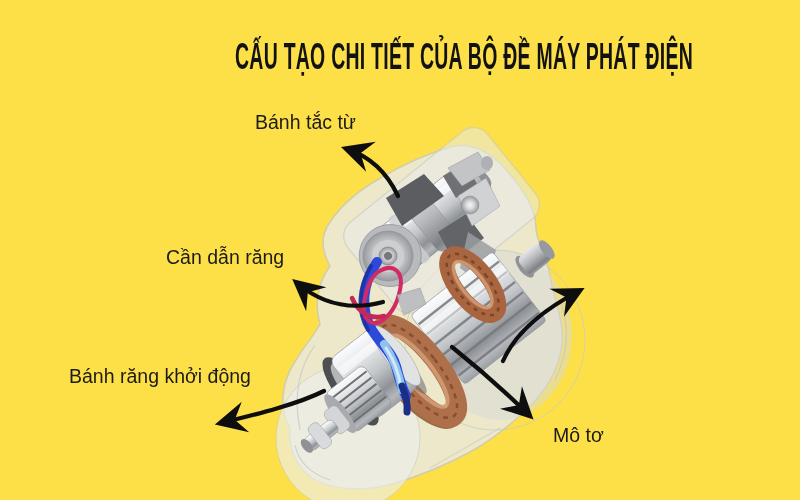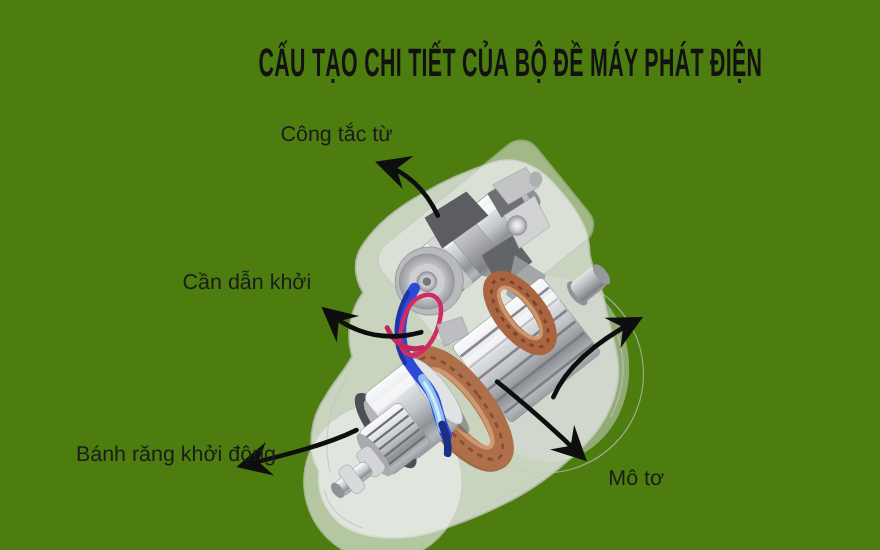--- a/index.html
+++ b/index.html
@@ -1,35 +1,35 @@
 <!DOCTYPE html>
 <html><head>
 <meta charset="utf-8">
 <style>
   html,body{margin:0;padding:0;}
   #stage{
     position:relative;width:800px;height:500px;overflow:hidden;
-    background:#4d7c0f;
+    background:#fde047;
     font-family:"Liberation Sans", sans-serif;
   }
   .title-wrap{
     position:absolute;left:40px;top:36px;width:760px;text-align:center;
   }
   .title-text{
     display:inline-block;white-space:nowrap;
     font-size:36px;font-weight:bold;color:#121212;
     transform:scaleX(0.54);transform-origin:50% 50%;
     letter-spacing:0.5px;
   }
   .callout{
     position:absolute;font-size:19.5px;color:#1b1b1b;white-space:nowrap;
   }
   #lbl-cong-tac-tu{left:255px;top:111px;}
   #lbl-can-dan-dong{left:166px;top:246px;}
-  #lbl-banh-rang{left:69px;top:402px;}
+  #lbl-banh-rang{left:69px;top:365px;}
   #lbl-vo-bo-de{left:589px;top:250px;}
   #lbl-mo-to{left:553px;top:424px;}
   svg{position:absolute;left:0;top:0;}
 </style>
 </head>
 <body>
 
 <div id="stage">
 
   <svg width="800" height="500" viewBox="0 0 800 500" aria-hidden="true">
@@ -166,17 +166,17 @@
       <path d="M324,391 C298,404 258,414 221,423" marker-end="url(#ah)"></path>
       <path d="M503,361 Q520,322 579,291" marker-end="url(#ah)"></path>
       <path d="M452,347 Q492,379 529,415" marker-end="url(#ah)"></path>
     </g>
   </svg>
 
   <div class="title-wrap">
     <span class="title-text">CẤU TẠO CHI TIẾT CỦA BỘ ĐỀ MÁY PHÁT ĐIỆN</span>
   </div>
 
-  <div class="callout" id="lbl-cong-tac-tu">Công tắc từ</div>
-  <div class="callout" id="lbl-can-dan-dong">Cần dẫn khởi</div>
+  <div class="callout" id="lbl-cong-tac-tu">Bánh tắc từ</div>
+  <div class="callout" id="lbl-can-dan-dong">Cần dẫn răng</div>
   <div class="callout" id="lbl-banh-rang">Bánh răng khởi động</div>
   <div class="callout" id="lbl-mo-to">Mô tơ</div>
 </div>
 
 </body></html>

